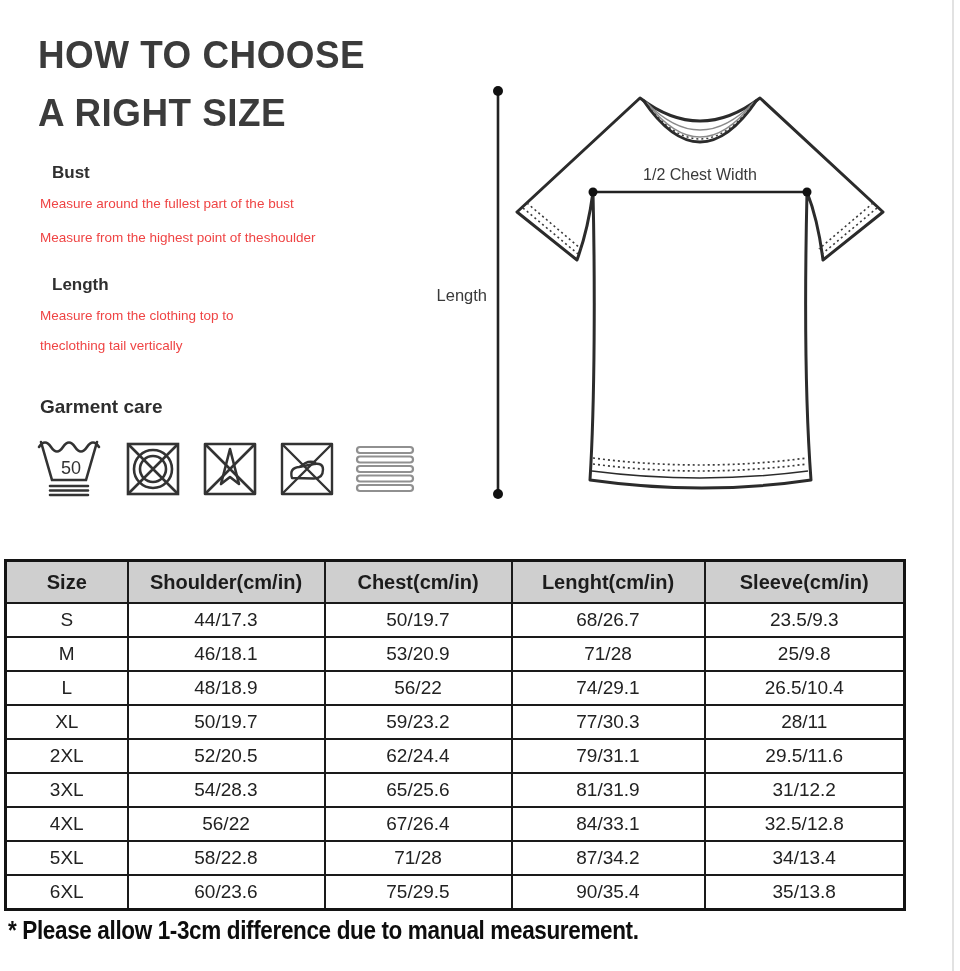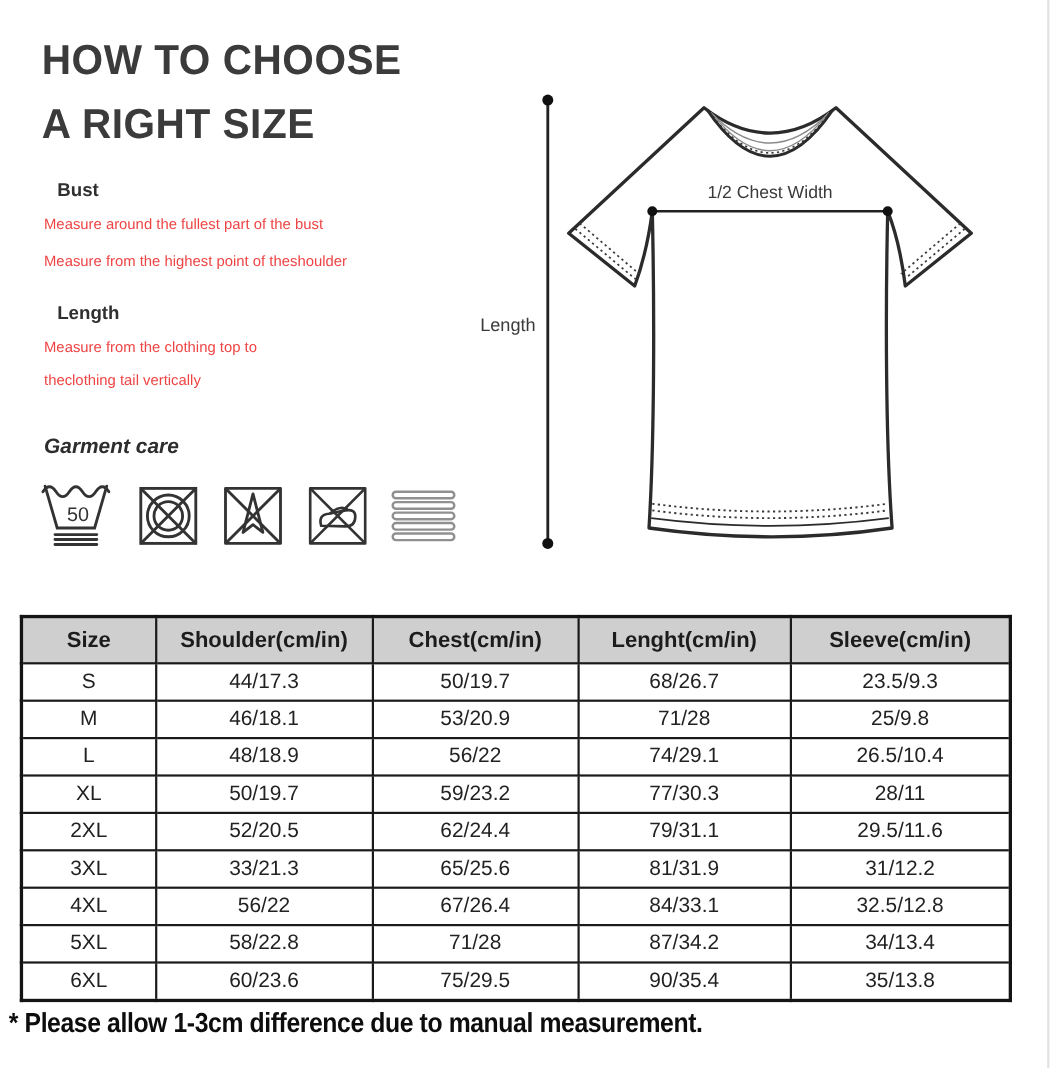--- a/index.html
+++ b/index.html
@@ -18,28 +18,28 @@
   .guide{position:absolute;left:40px;top:150px;width:440px;}
   .guide h3{font-size:17px;font-weight:700;color:#2f2f2f;margin:12px;line-height:21px;}
   .guide p{font-size:13.5px;color:#ef4444;margin:0;line-height:18px;}
   .sec-bust p{margin-top:9px;}
   .sec-shoulder{margin-top:16px;}
   .sec-shoulder p{margin-top:8px;}
   .sec-length{margin-top:27px;}
   .sec-length p.l1{margin-top:10px;}
   .sec-length p.l2{margin-top:12px;}
   
-  .care-heading{position:absolute;left:40px;top:396px;font-size:19px;font-weight:700;color:#2d2d2d;font-style:italic;}
+  .care-heading{position:absolute;left:40px;top:396px;font-size:19px;font-weight:700;color:#2d2d2d;}
   .care-icons{position:absolute;left:30px;top:434px;display:flex;align-items:flex-end;gap:13px;}
   .care-icons svg{display:block;}
   
   .diagram{position:absolute;left:410px;top:80px;}
   
   table.size{
-    position:absolute;left:18px;top:559px;width:899px;
+    position:absolute;left:4px;top:559px;width:899px;
     border-collapse:collapse;table-layout:fixed;
     border:3px solid #141414;
     padding-left:36px;
   }
   table.size th{
     height:38px;background:#cfcfcf;border:2px solid #1a1a1a;
     font-size:20px;font-weight:700;color:#1c1c1c;text-align:center;
   }
   table.size td{
     height:30px;border:2px solid #1a1a1a;background:#fff;
@@ -215,21 +215,21 @@
       </tr>
       <tr>
         <td>2XL</td>
         <td>52/20.5</td>
         <td>62/24.4</td>
         <td>79/31.1</td>
         <td>29.5/11.6</td>
       </tr>
       <tr>
         <td>3XL</td>
-        <td>33/21.3</td>
+        <td>54/28.3</td>
         <td>65/25.6</td>
         <td>81/31.9</td>
         <td>31/12.2</td>
       </tr>
       <tr>
         <td>4XL</td>
         <td>56/22</td>
         <td>67/26.4</td>
         <td>84/33.1</td>
         <td>32.5/12.8</td>

